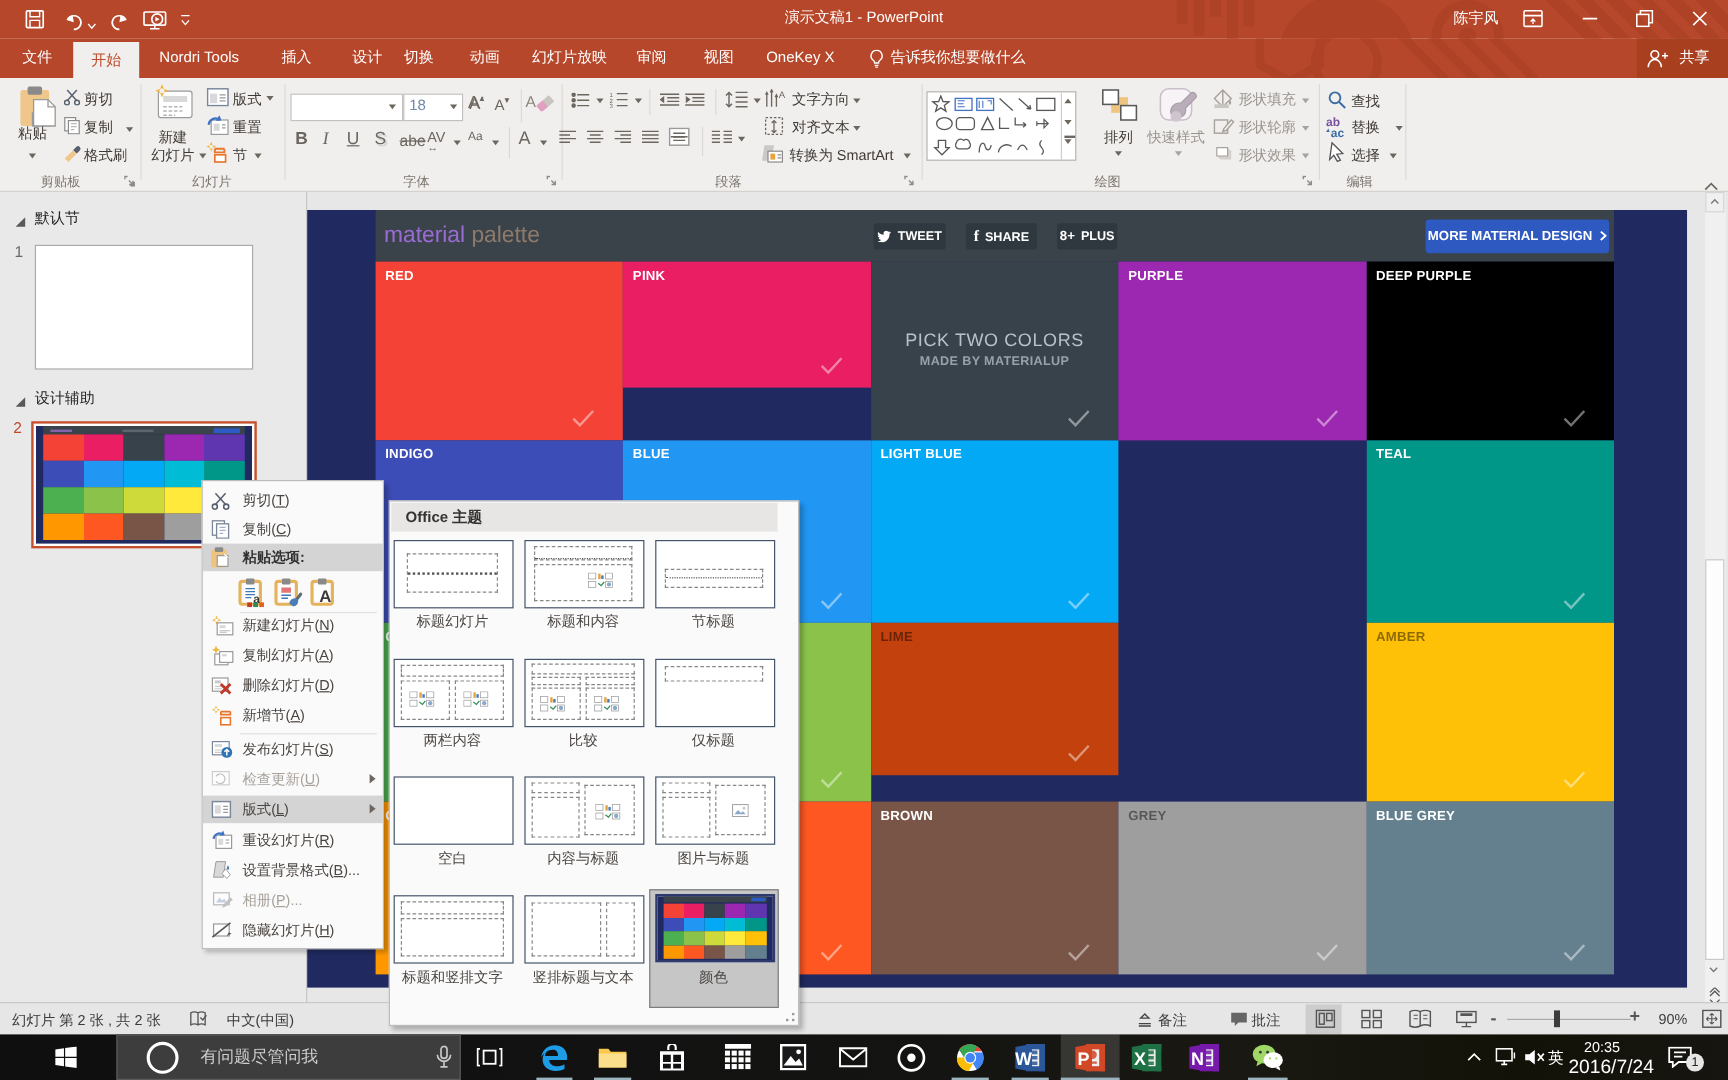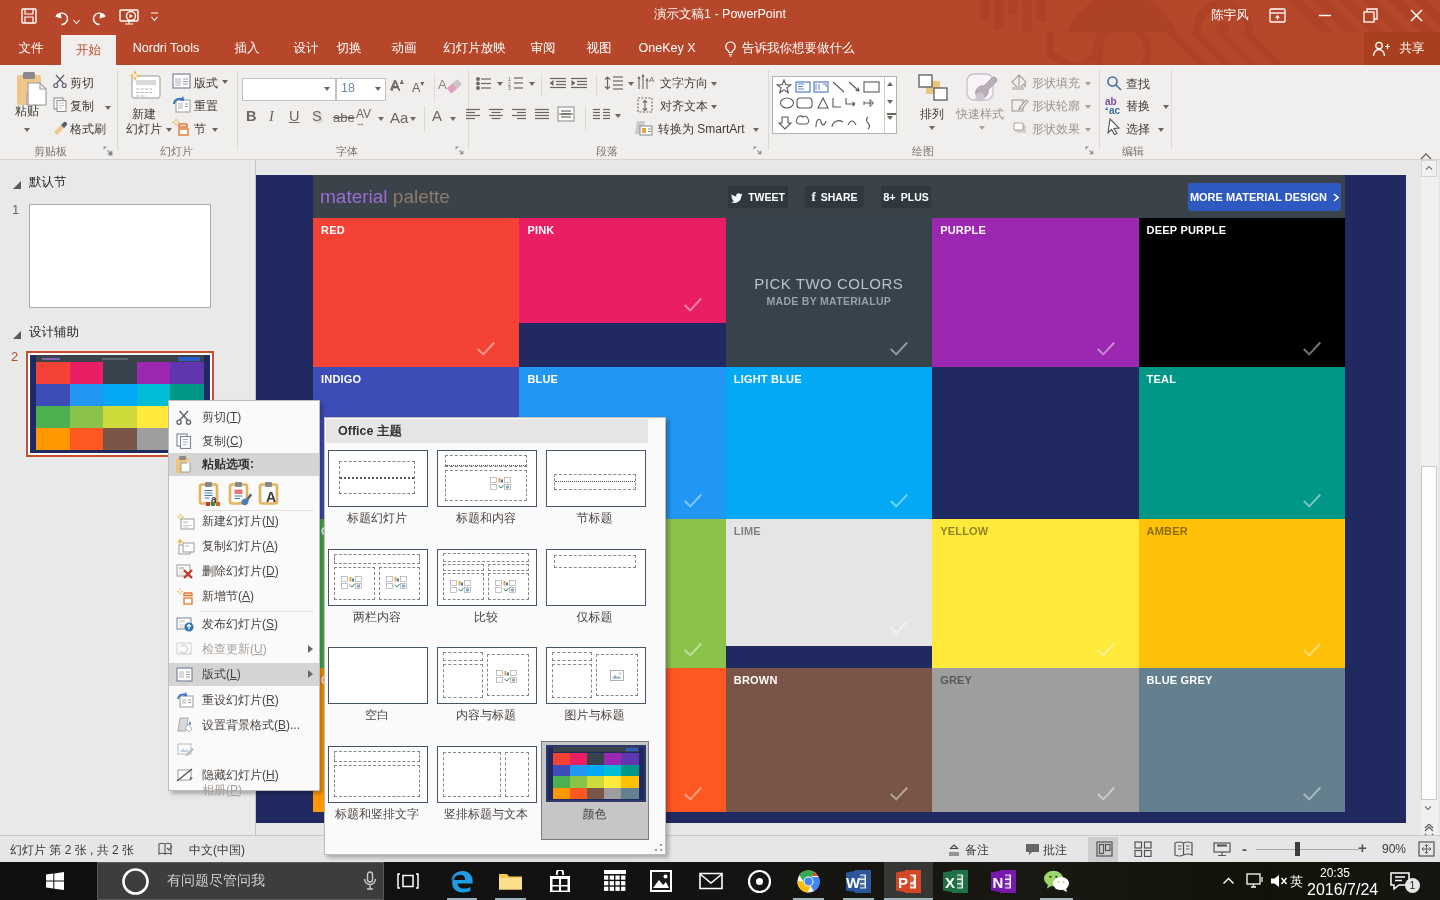--- a/index.html
+++ b/index.html
@@ -233,21 +233,21 @@
         <rect x="8" y="4" width="7" height="7" rx="1" fill="#c9c5c0"></rect>
       </g>
     </svg>
 <div class="abs" style="left:246px;top:108px;font-size:14.5px;font-weight:bold;color:#6c665f;">B</div>
 <div class="abs" style="left:269px;top:108px;font-size:14.5px;font-style:italic;color:#6c665f;font-family:'Liberation Serif',serif;">I</div>
 <div class="abs" style="left:289px;top:108px;font-size:14.5px;text-decoration:underline;color:#6c665f;">U</div>
 <div class="abs" style="left:312px;top:108px;font-size:14.5px;color:#6c665f;text-shadow:1.5px 1.5px 1px #c9c9c9;">S</div>
 <div class="abs" style="left:333px;top:110px;font-size:13px;color:#6c665f;text-decoration:line-through;">abe</div>
 <div class="abs" style="left:356px;top:107px;font-size:12px;color:#6c665f;">AV<br><span style="font-size:9px;position:relative;top:-6px;">↔</span></div>
 <div class="drop" style="left:378px;top:117px;"></div>
-<div class="abs" style="left:390px;top:109px;font-size:15px;color:#6c665f;">Aa</div>
+<div class="abs" style="left:390px;top:109px;font-size:10px;color:#6c665f;">Aa</div>
 <div class="drop" style="left:410px;top:117px;"></div>
 <div class="gdiv" style="left:424px;top:106px;height:26px;"></div>
 <div class="abs" style="left:432px;top:107px;font-size:15px;color:#6c665f;">A</div>
 <div class="drop" style="left:450px;top:117px;"></div>
 <div class="glabel" style="left:336px;top:144px;">字体</div>
 <svg class="launch" style="left:455px;top:146px" width="9" height="9" viewBox="0 0 9 9" fill="none" stroke="#8a8a8a" stroke-width="1">
       <path d="M1 3 v-2 h2 M4 4 l3 3 M7 4.2 v2.8 h-2.8"></path>
     </svg>
 
 <svg class="abs" style="left:476px;top:77px" width="16" height="13" viewBox="0 0 16 13" stroke="#6c665f" stroke-width="1.2">
@@ -579,28 +579,22 @@
         <svg class="chk" viewBox="0 0 24 24" style="right:22px;bottom:8px;">
           <path d="M3 13 l6 6 l12 -13" fill="none" stroke="#fff" stroke-width="2.2"></path>
         </svg>
       </div>
       <div class="tile" style="left:263.4px;top:344px;width:206.40000000000003px;height:149px;background:#8bc34a;">
         <div class="tlab">LIGHT GREEN</div>
         <svg class="chk" viewBox="0 0 24 24" style="right:22px;bottom:8px;">
           <path d="M3 13 l6 6 l12 -13" fill="none" stroke="#fff" stroke-width="2.2"></path>
         </svg>
       </div>
-      <div class="tile" style="left:469.8px;top:344px;width:206.40000000000003px;height:127px;background:#e5e5e5;">
+      <div class="tile" style="left:469.8px;top:344px;width:206.40000000000003px;height:127px;background:#c2410c;">
         <div class="tlab tlabd">LIME</div>
-        <svg class="chk" viewBox="0 0 24 24" style="right:22px;bottom:8px;">
-          <path d="M3 13 l6 6 l12 -13" fill="none" stroke="#fff" stroke-width="2.2"></path>
-        </svg>
-      </div>
-      <div class="tile" style="left:676.2px;top:344px;width:206.39999999999998px;height:149px;background:#ffe93b;">
-        <div class="tlab tlabd">YELLOW</div>
         <svg class="chk" viewBox="0 0 24 24" style="right:22px;bottom:8px;">
           <path d="M3 13 l6 6 l12 -13" fill="none" stroke="#fff" stroke-width="2.2"></path>
         </svg>
       </div>
       <div class="tile" style="left:882.6px;top:344px;width:206.39999999999998px;height:149px;background:#ffc107;">
         <div class="tlab tlabd">AMBER</div>
         <svg class="chk" viewBox="0 0 24 24" style="right:22px;bottom:8px;">
           <path d="M3 13 l6 6 l12 -13" fill="none" stroke="#fff" stroke-width="2.2"></path>
         </svg>
       </div>
@@ -1005,21 +999,21 @@
     <div class="mi" style="top:713px;">
       <span class="txt">设置背景格式(<u>B</u>)...</span>
     </div>
     <div class="abs" style="left:176px;top:717px;width:19px;height:17px;">
       <svg class="abs" width="19" height="17" viewBox="0 0 19 17">
         <path d="M4 1 l8 0 l-2 13 l-8 0 z" fill="#d9d9d9" stroke="#9a9a9a" stroke-width=".8"></path>
         <path d="M12 7 l4 5 l-3 3 l-4 -4 z" fill="#fff" stroke="#9a9a9a" stroke-width=".8"></path>
         <path d="M14 4 q2 3 0 4 q-2 -1 0 -4" fill="#4a7ebb"></path>
       </svg>
     </div>
-    <div class="mi dis" style="top:738px;margin-top:40px;">
+    <div class="mi dis" style="top:738px;">
       <span class="txt">相册(<u>P</u>)...</span>
     </div>
     <div class="abs" style="left:176px;top:742px;width:19px;height:17px;">
       <svg class="abs" width="19" height="17" viewBox="0 0 19 17" opacity=".5">
         <rect x="2" y="2" width="13" height="10" fill="#fff" stroke="#7a7a7a"></rect>
         <path d="M4 10 l3 -4 l2 2.5 l2 -1.5 l2 3 z" fill="#8aa8c8"></path>
         <path d="M10 12 l6 -6 l2 1.5 l-6 6 l-3 1 z" fill="#888"></path>
       </svg>
     </div>
     <div class="mi" style="top:763px;">

